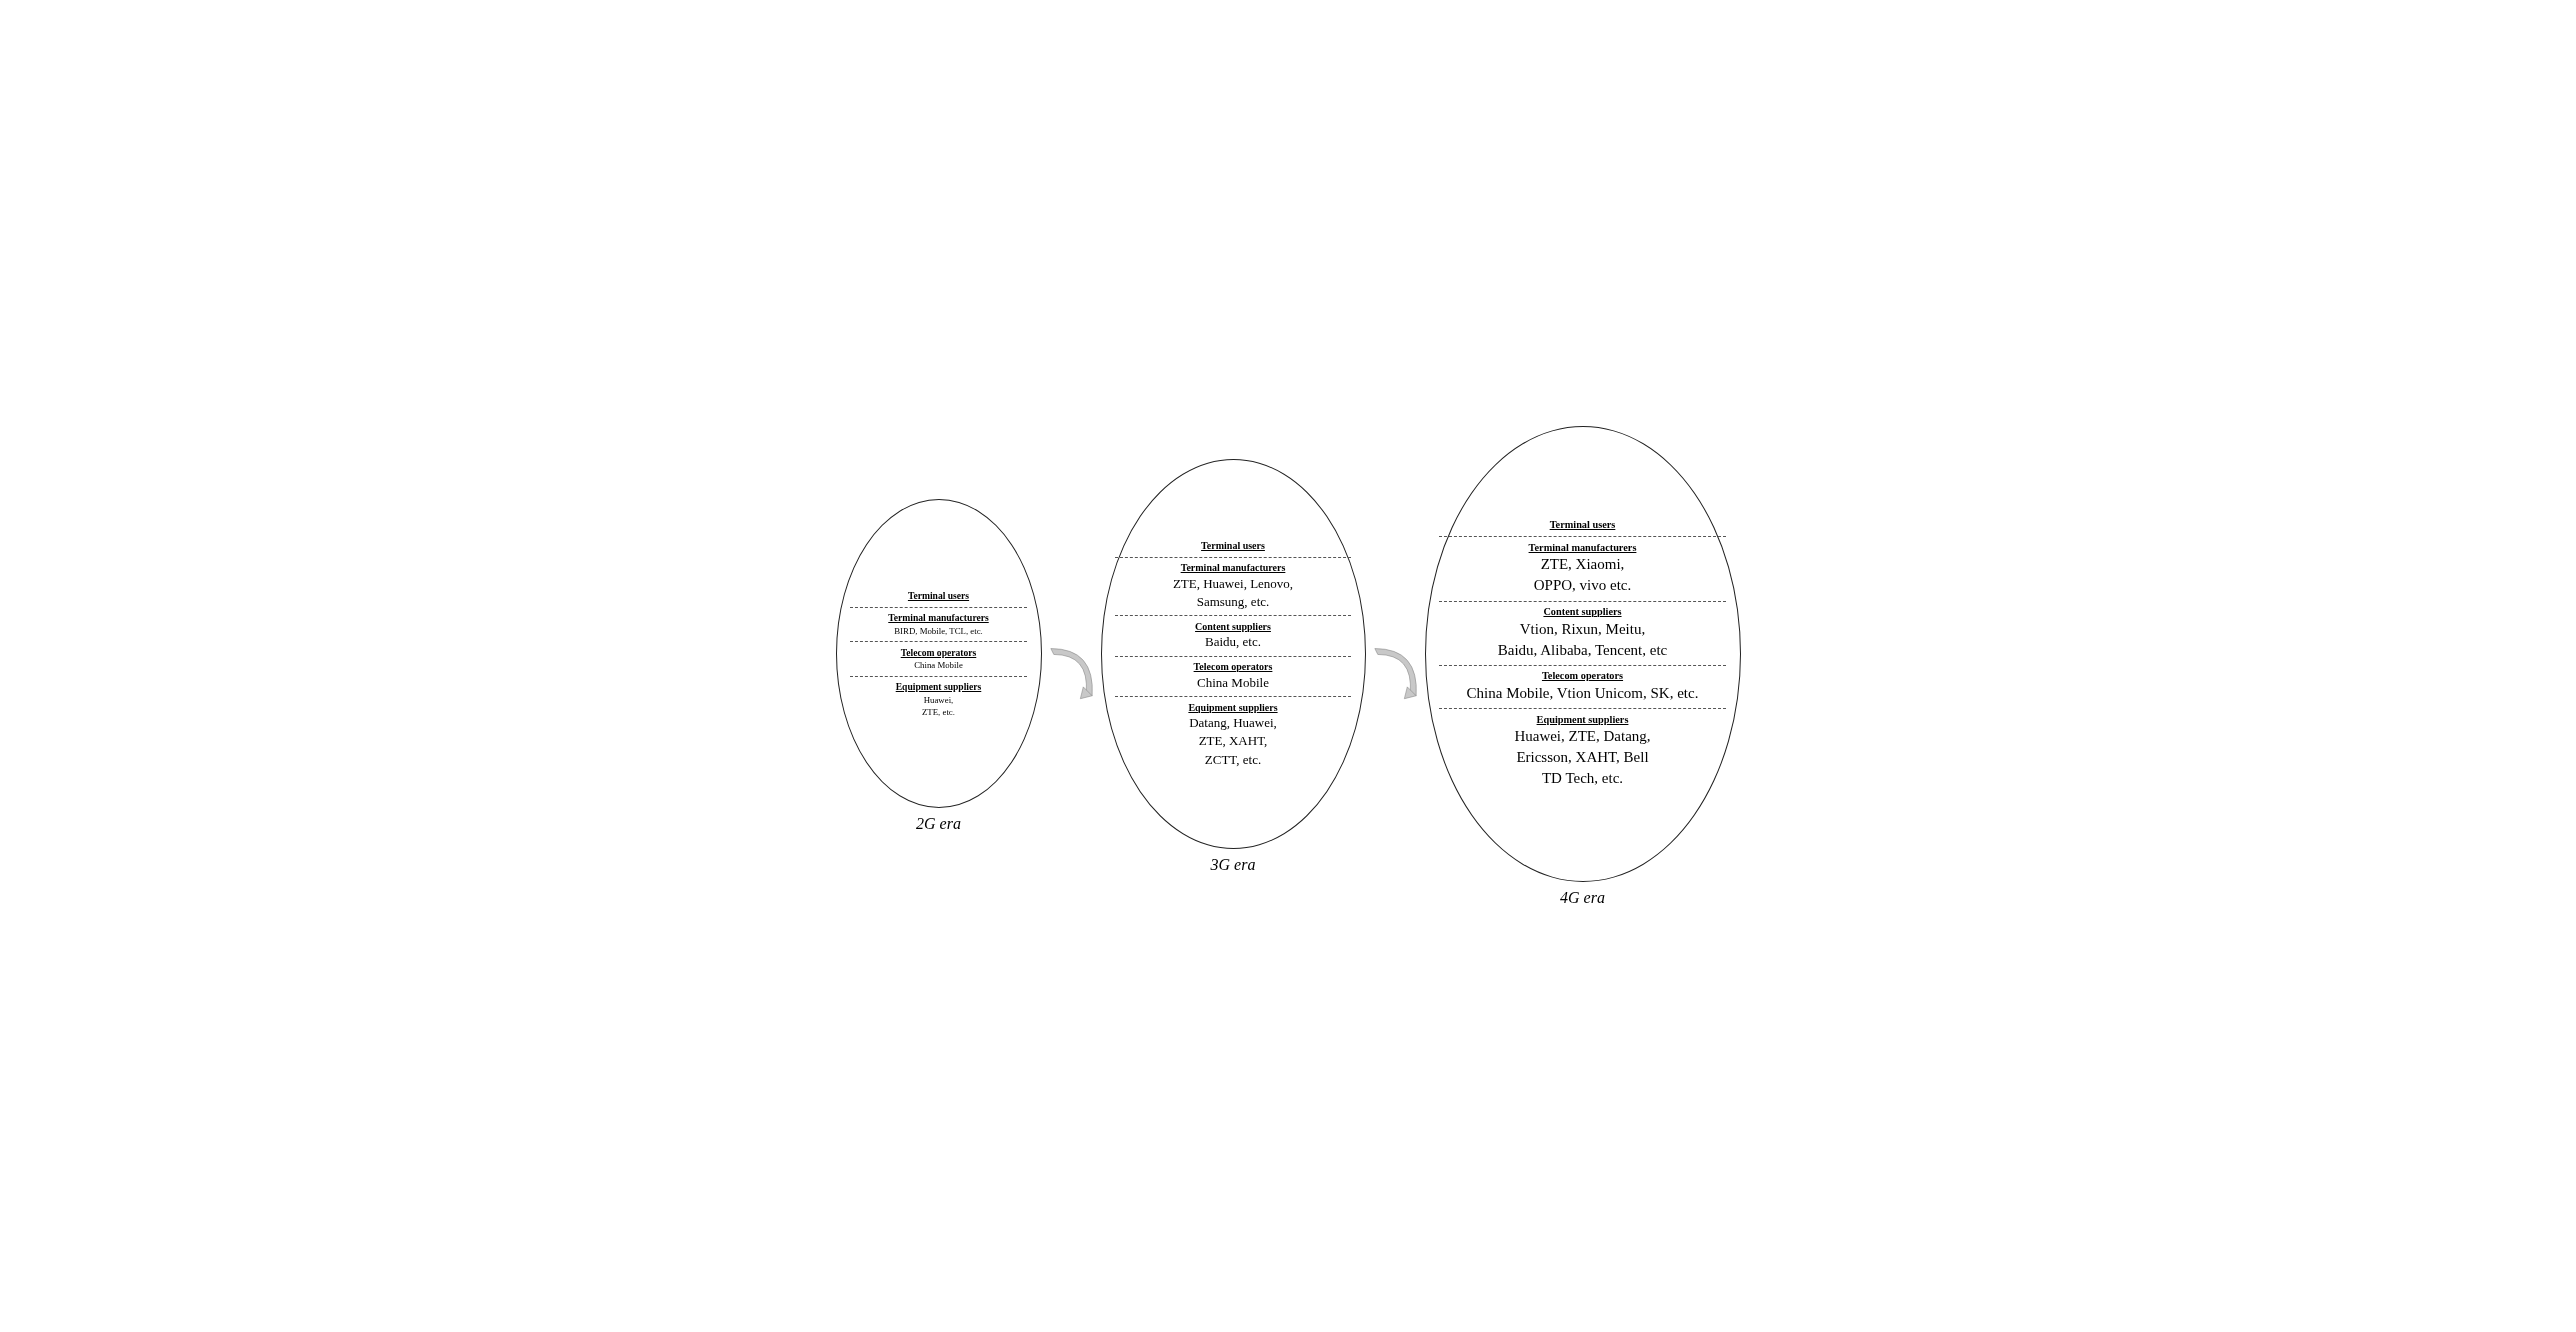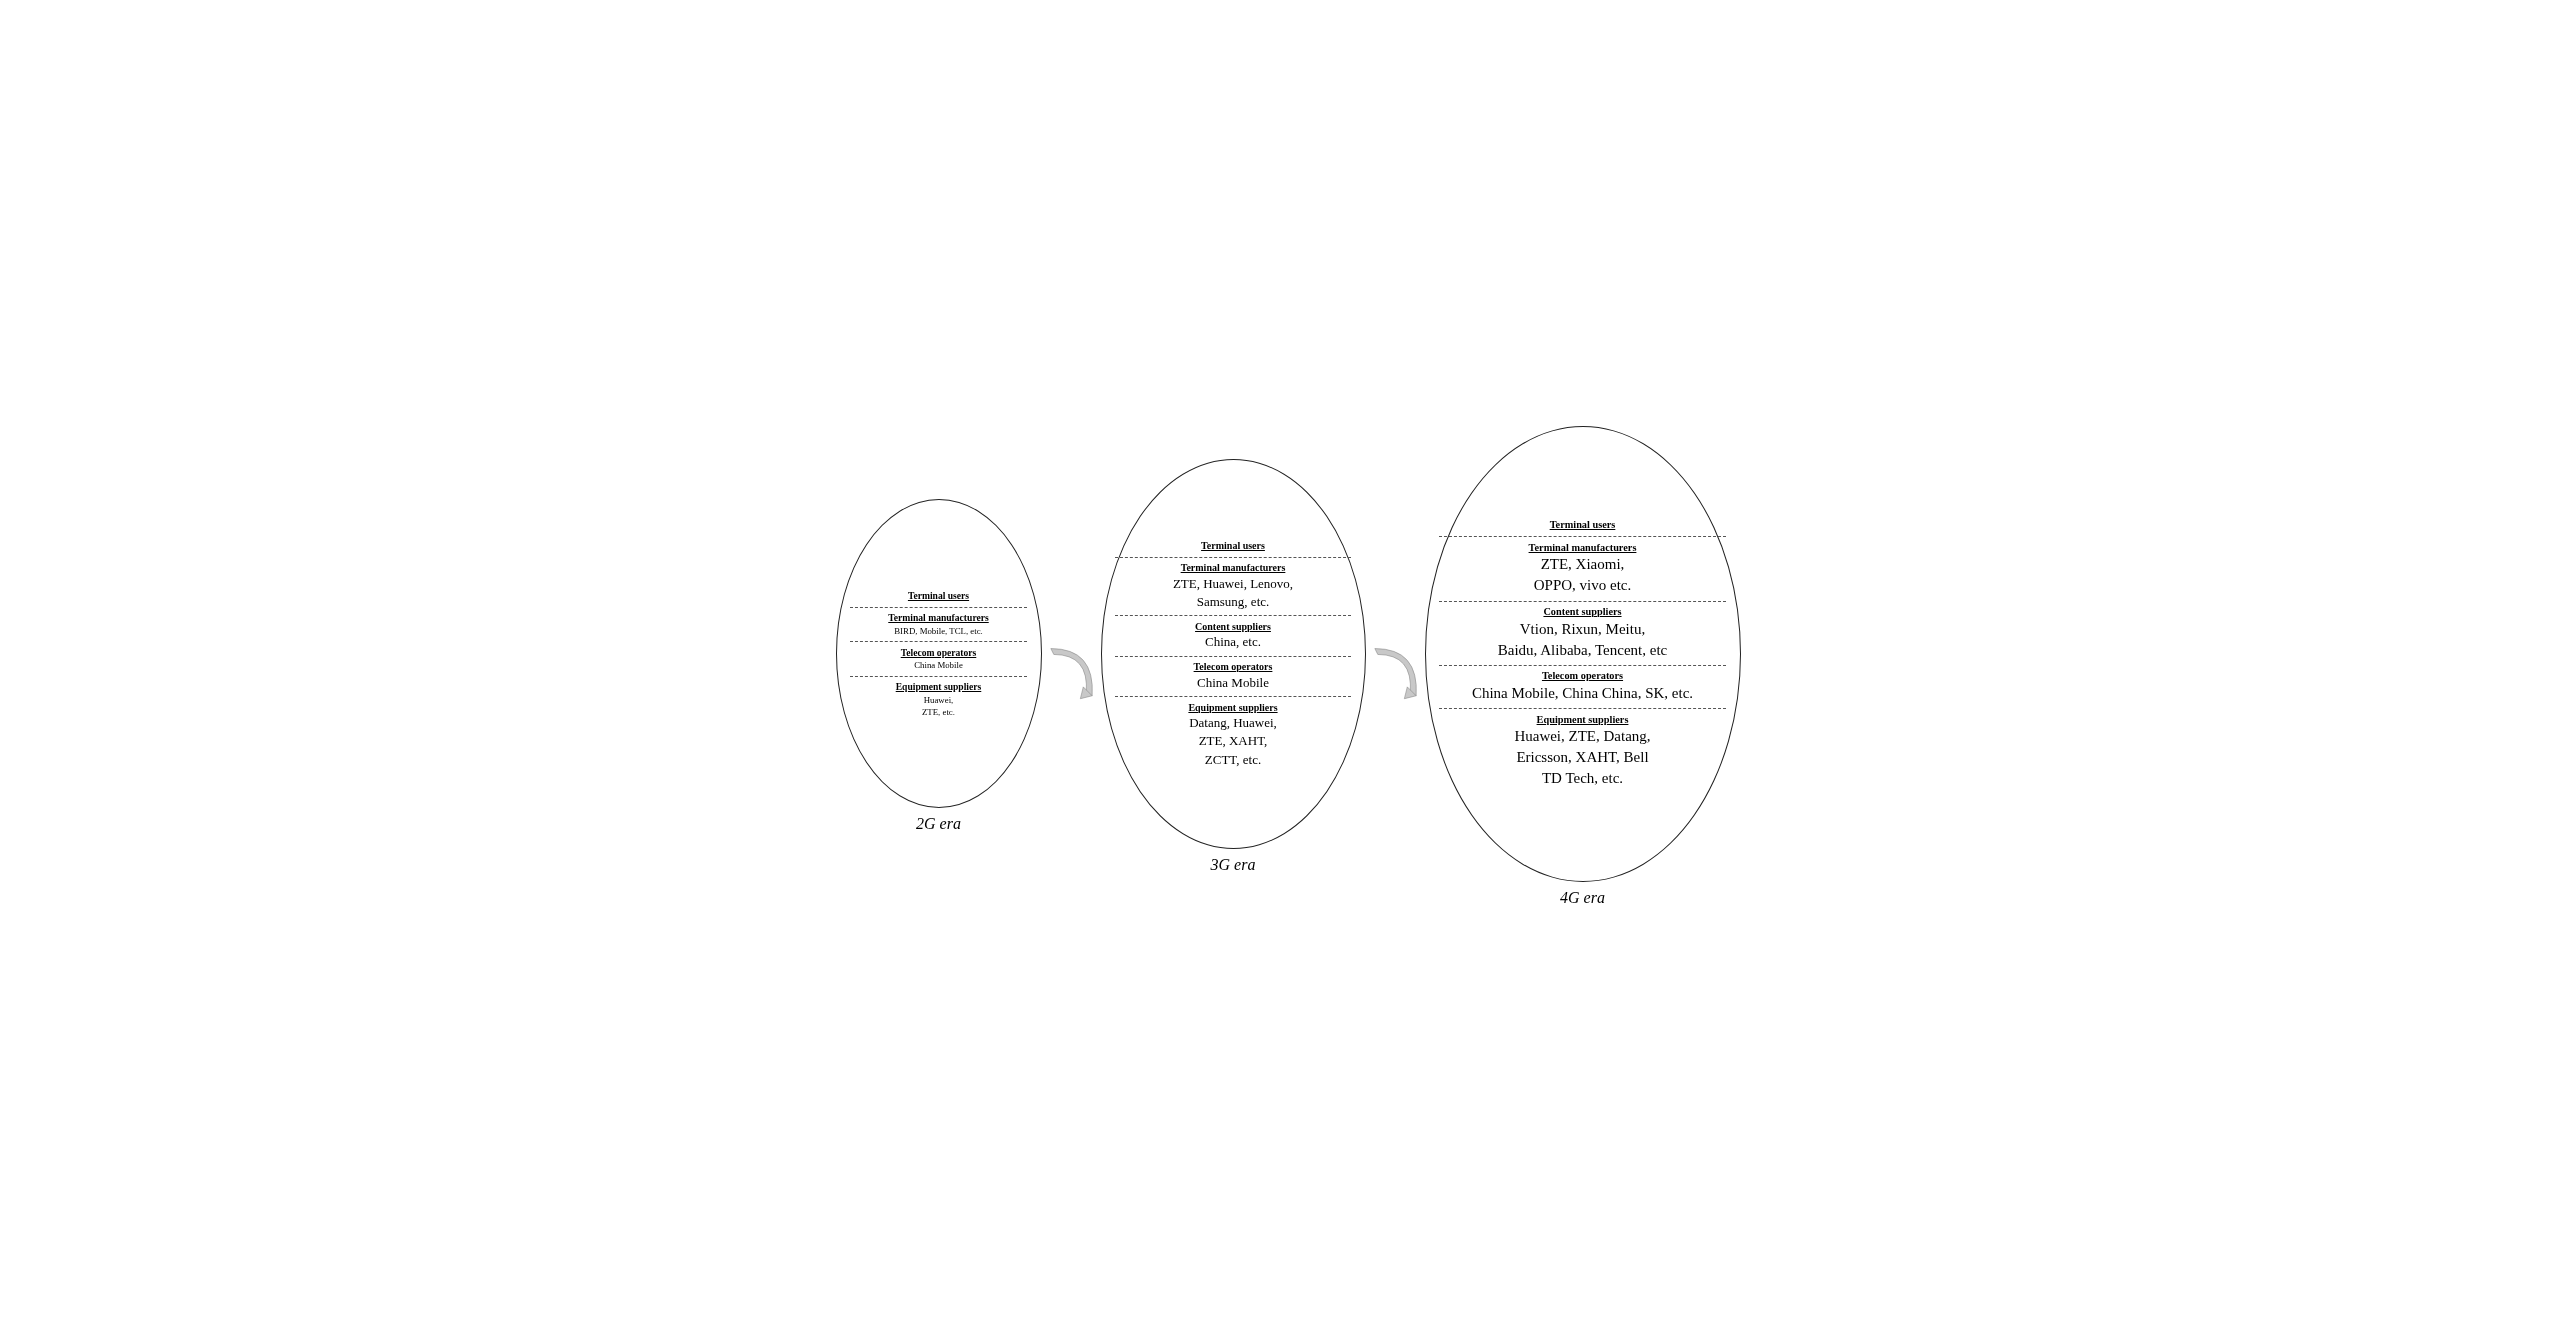--- a/index.html
+++ b/index.html
@@ -152,21 +152,21 @@
     <div class="ellipse ellipse-medium">
       <div class="top-row">
         <div class="row-title">Terminal users</div>
       </div>
       <div class="row-group">
         <div class="row-title">Terminal manufacturers</div>
         <div class="row-content">ZTE, Huawei, Lenovo,<br>Samsung, etc.</div>
       </div>
       <div class="row-group">
         <div class="row-title">Content suppliers</div>
-        <div class="row-content">China, etc.</div>
+        <div class="row-content">Baidu, etc.</div>
       </div>
       <div class="row-group">
         <div class="row-title">Telecom operators</div>
         <div class="row-content">China Mobile</div>
       </div>
       <div class="row-group">
         <div class="row-title">Equipment suppliers</div>
         <div class="row-content">Datang, Huawei,<br>ZTE, XAHT,<br>ZCTT, etc.</div>
       </div>
     </div>
@@ -188,21 +188,21 @@
       <div class="row-group">
         <div class="row-title">Terminal manufacturers</div>
         <div class="row-content">ZTE, Xiaomi,<br>OPPO, vivo etc.</div>
       </div>
       <div class="row-group">
         <div class="row-title">Content suppliers</div>
         <div class="row-content">Vtion, Rixun, Meitu,<br>Baidu, Alibaba, Tencent, etc</div>
       </div>
       <div class="row-group">
         <div class="row-title">Telecom operators</div>
-        <div class="row-content">China Mobile, China China, SK, etc.</div>
+        <div class="row-content">China Mobile, Vtion Unicom, SK, etc.</div>
       </div>
       <div class="row-group">
         <div class="row-title">Equipment suppliers</div>
         <div class="row-content">Huawei, ZTE, Datang,<br>Ericsson, XAHT, Bell<br>TD Tech, etc.</div>
       </div>
     </div>
     <div class="era-label">4G era</div>
   </div>
 
 </div>

